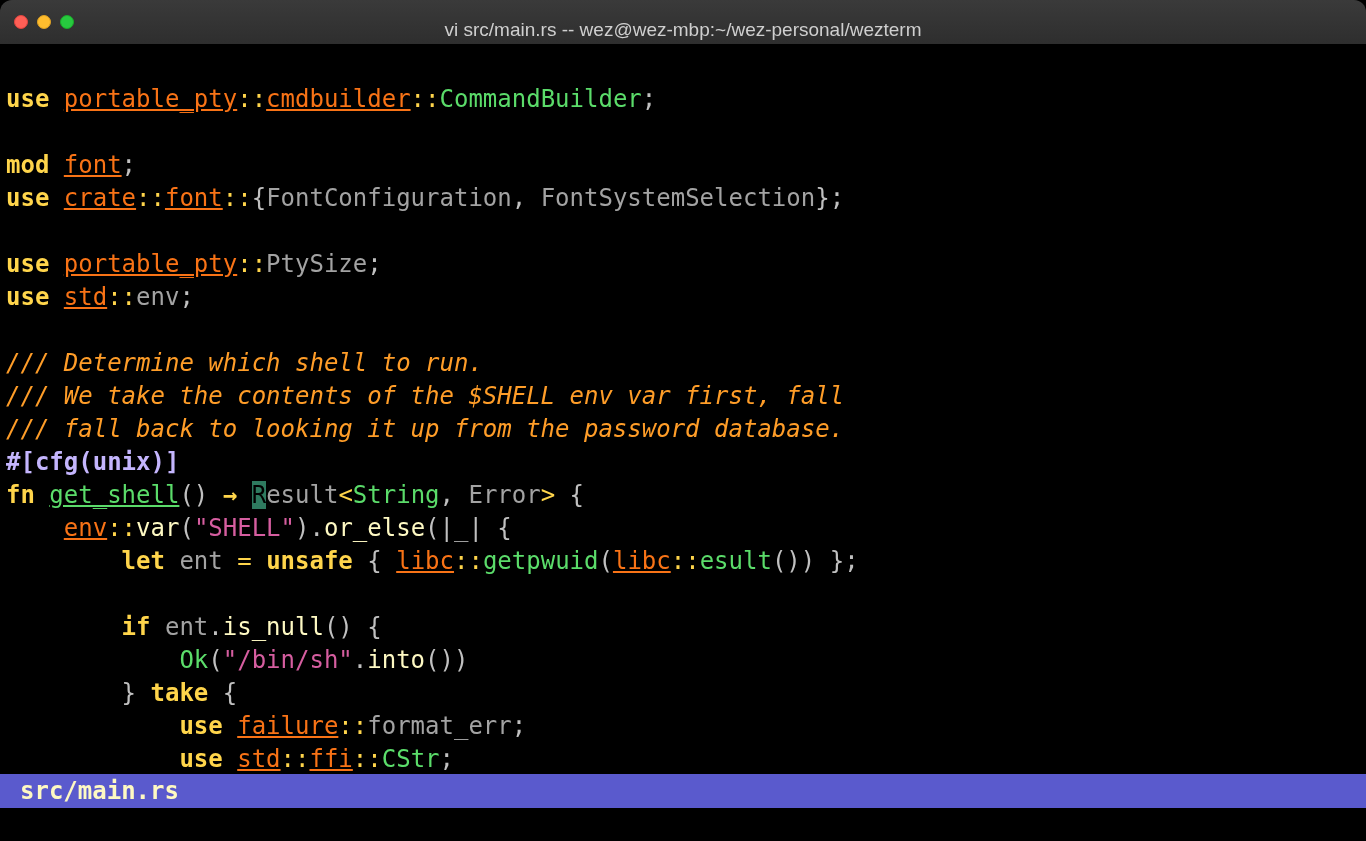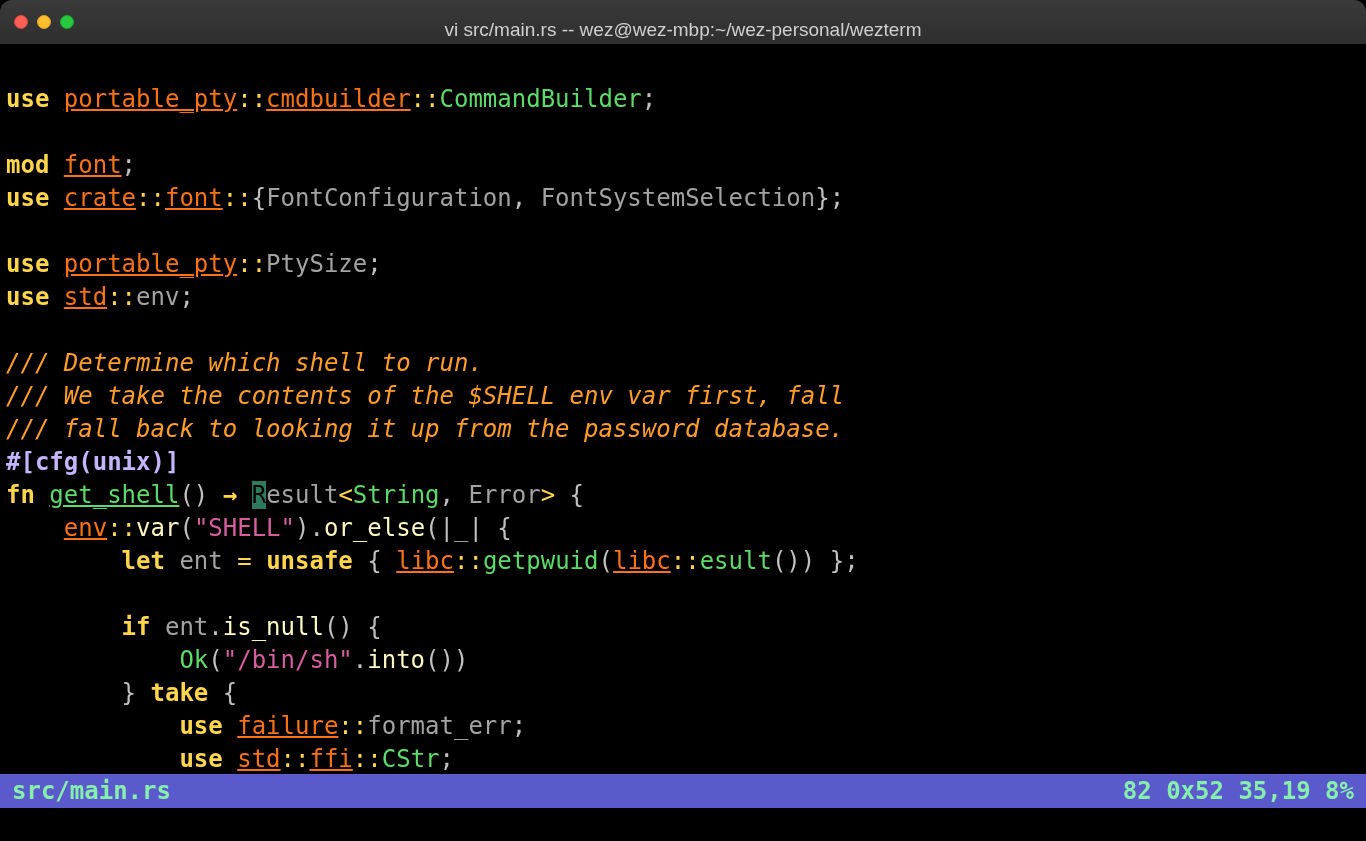--- a/index.html
+++ b/index.html
@@ -42,24 +42,24 @@
     line-height: 33px;
     color: #c0c0c0;
     white-space: pre;
     letter-spacing: 0;
     font-feature-settings: "liga" 1;
   }
   .statusbar {
     position:absolute; left:0; right:0; bottom:12px;
     height: 34px;
     background:#5a5acd;
-    color:#86efac; font-weight:bold;
+    color:#fef9c3; font-weight:bold;
     font-size:24px; line-height:34px;
     display:flex; justify-content:space-between;
-    padding: 0 12px;
+    padding: 0 20px;
     font-family: "Menlo","Consolas",monospace;
   }
   
   .kw   { color:#ffd54b; font-weight:bold; }           
   .ns   { color:#f97316;text-decoration:underline; }                              
   .id   { color:#a3a3a3; }                              
   .ty   { color:#5bdc6a; }                              
   .fnm  { color:#5bdc6a;text-decoration:underline; }                              
   .pu   { color:#ffd54b; }                              
   .op   { color:#c0c0c0; }
@@ -108,16 +108,15 @@
 <span>        <span class="kw">if</span> <span class="id">ent</span><span class="op">.</span><span class="mth">is_null</span><span class="op">() {</span></span>
 <span>            <span class="call">Ok</span><span class="op">(</span><span class="str">"/bin/sh"</span><span class="op">.</span><span class="mth">into</span><span class="op">())</span></span>
 <span>        <span class="op">} </span><span class="kw">take</span><span class="op"> {</span></span>
 <span>            <span class="kw">use</span> <span class="ns">failure</span><span class="pu">::</span><span class="id">format_err</span><span class="op">;</span></span>
 <span>            <span class="kw">use</span> <span class="ns">std</span><span class="pu">::</span><span class="ns">ffi</span><span class="pu">::</span><span class="ty">CStr</span><span class="op">;</span></span>
 <span>            <span class="kw">use</span> <span class="ns">std</span><span class="pu">::</span><span class="id">str</span><span class="op">;</span></span>
   </div>
 
   <div class="statusbar">
     <span>src/main.rs</span>
-    <span>82 0x52  35,19   8%</span>
   </div>
 
 </div>
 
 </body></html>

